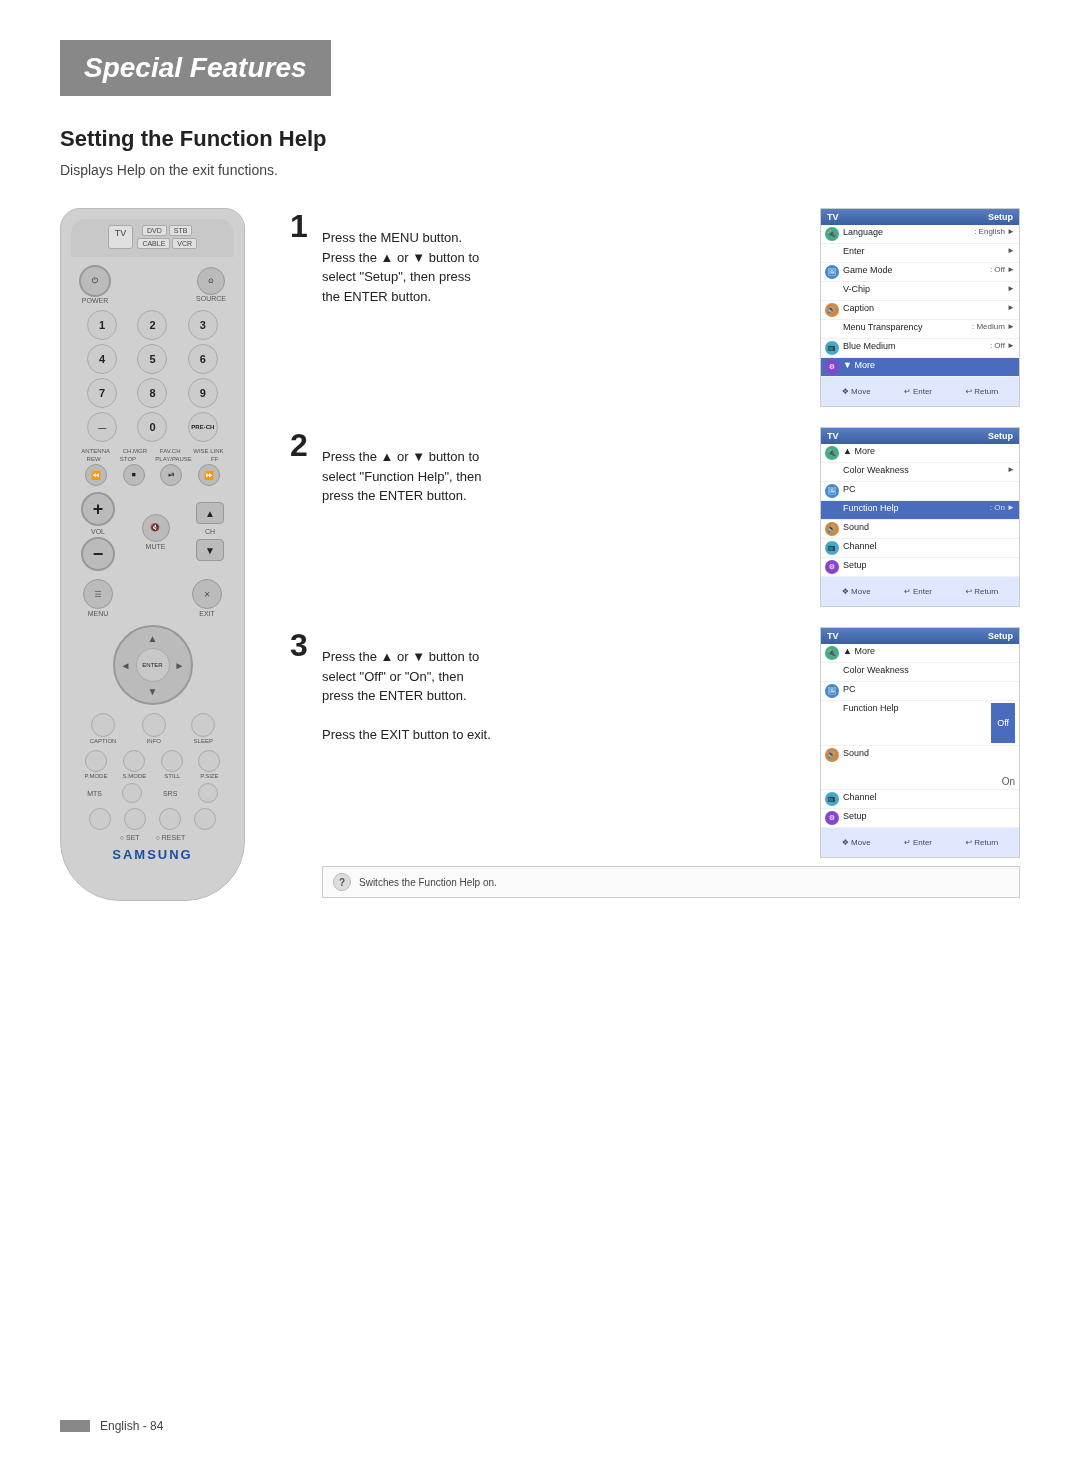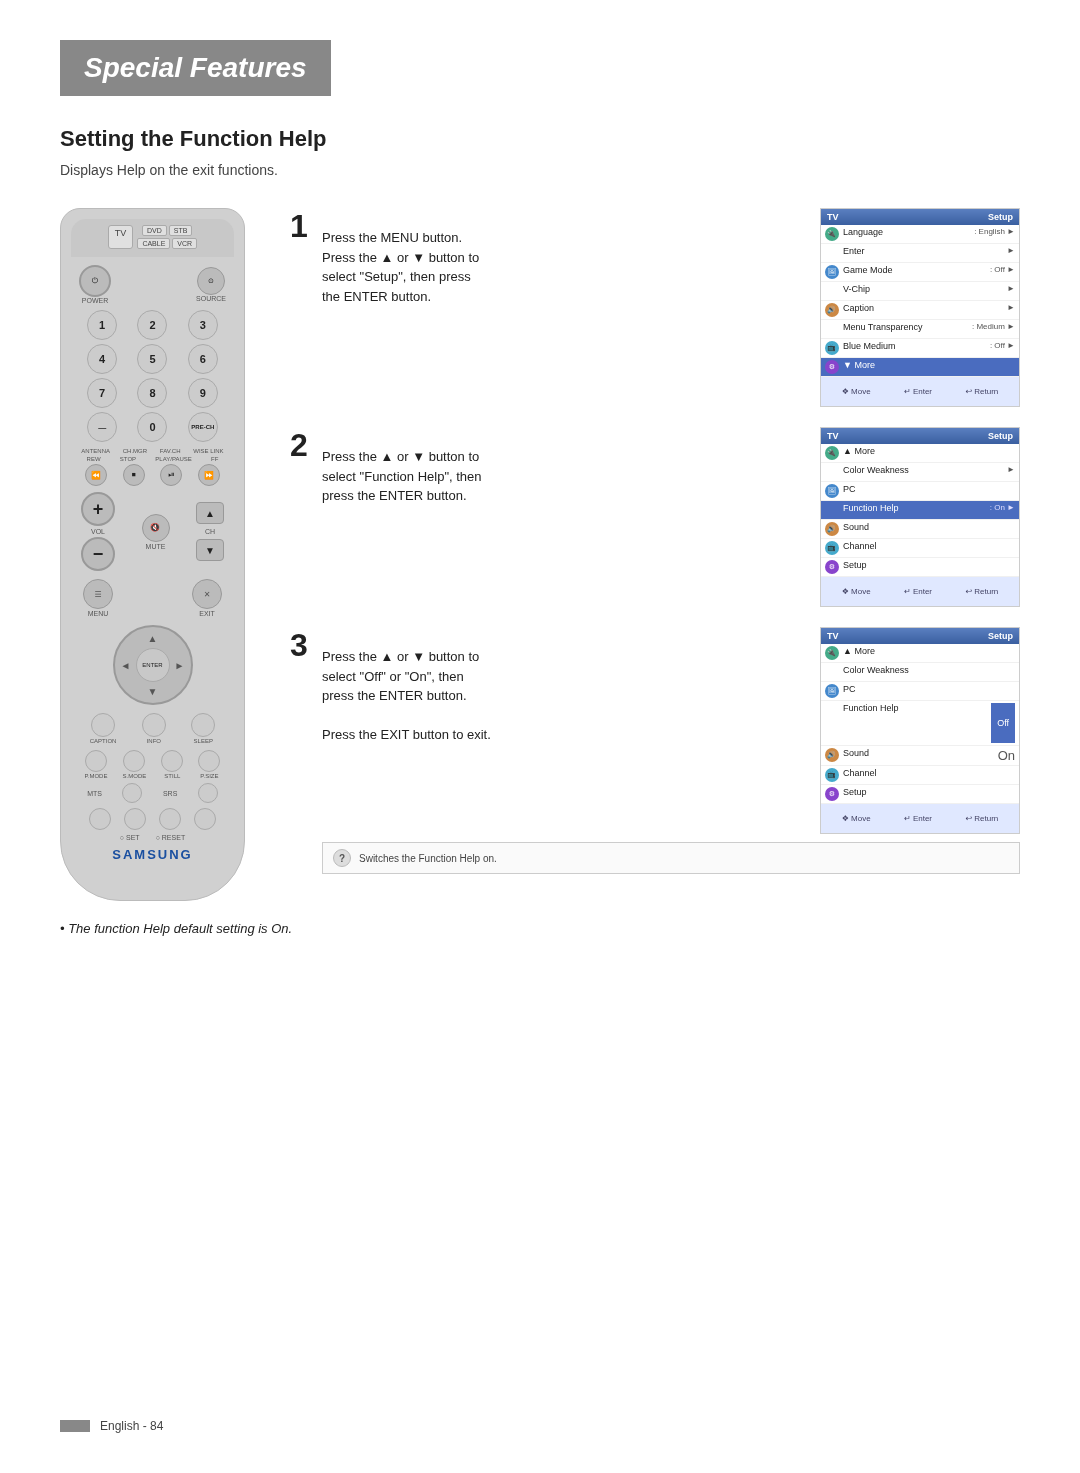--- a/index.html
+++ b/index.html
@@ -919,21 +919,21 @@
           <span class="item-label">PC</span>
         </div>
         <div class="tv-menu-item">
           <div class="menu-icon" style="background:transparent;"></div>
           <span class="item-label">Function Help</span>
           <span style="margin-left:auto;background:#4a6cbf;color:#fff;padding:15px 6px;font-size:9px;">Off</span>
         </div>
         <div class="tv-menu-item">
           <div class="menu-icon orange">🔊</div>
           <span class="item-label">Sound</span>
-          <span style="margin-left:auto;font-size:13px;color:#555;">On</span>
+          <span style="margin-left:auto;font-size:10px;color:#555;margin-top:28px;">On</span>
         </div>
         <div class="tv-menu-item">
           <div class="menu-icon teal">📺</div>
           <span class="item-label">Channel</span>
         </div>
         <div class="tv-menu-item">
           <div class="menu-icon purple">⚙</div>
           <span class="item-label">Setup</span>
         </div>
         <div class="tv-nav-row">
@@ -948,23 +948,20 @@
       <div class="hint-circle">?</div>
       <span>Switches the Function Help on.</span>
     </div>
 
   </div>
 
 </div>
 
 
 <div class="note-section">
-  <div class="note-text">
-    • <span>The function Help default setting is On.</span>
-  </div>
 </div>
 
 
 <div class="footer">
   <div class="footer-bar"></div>
   <span>English - 84</span>
 </div>
 
 
 

